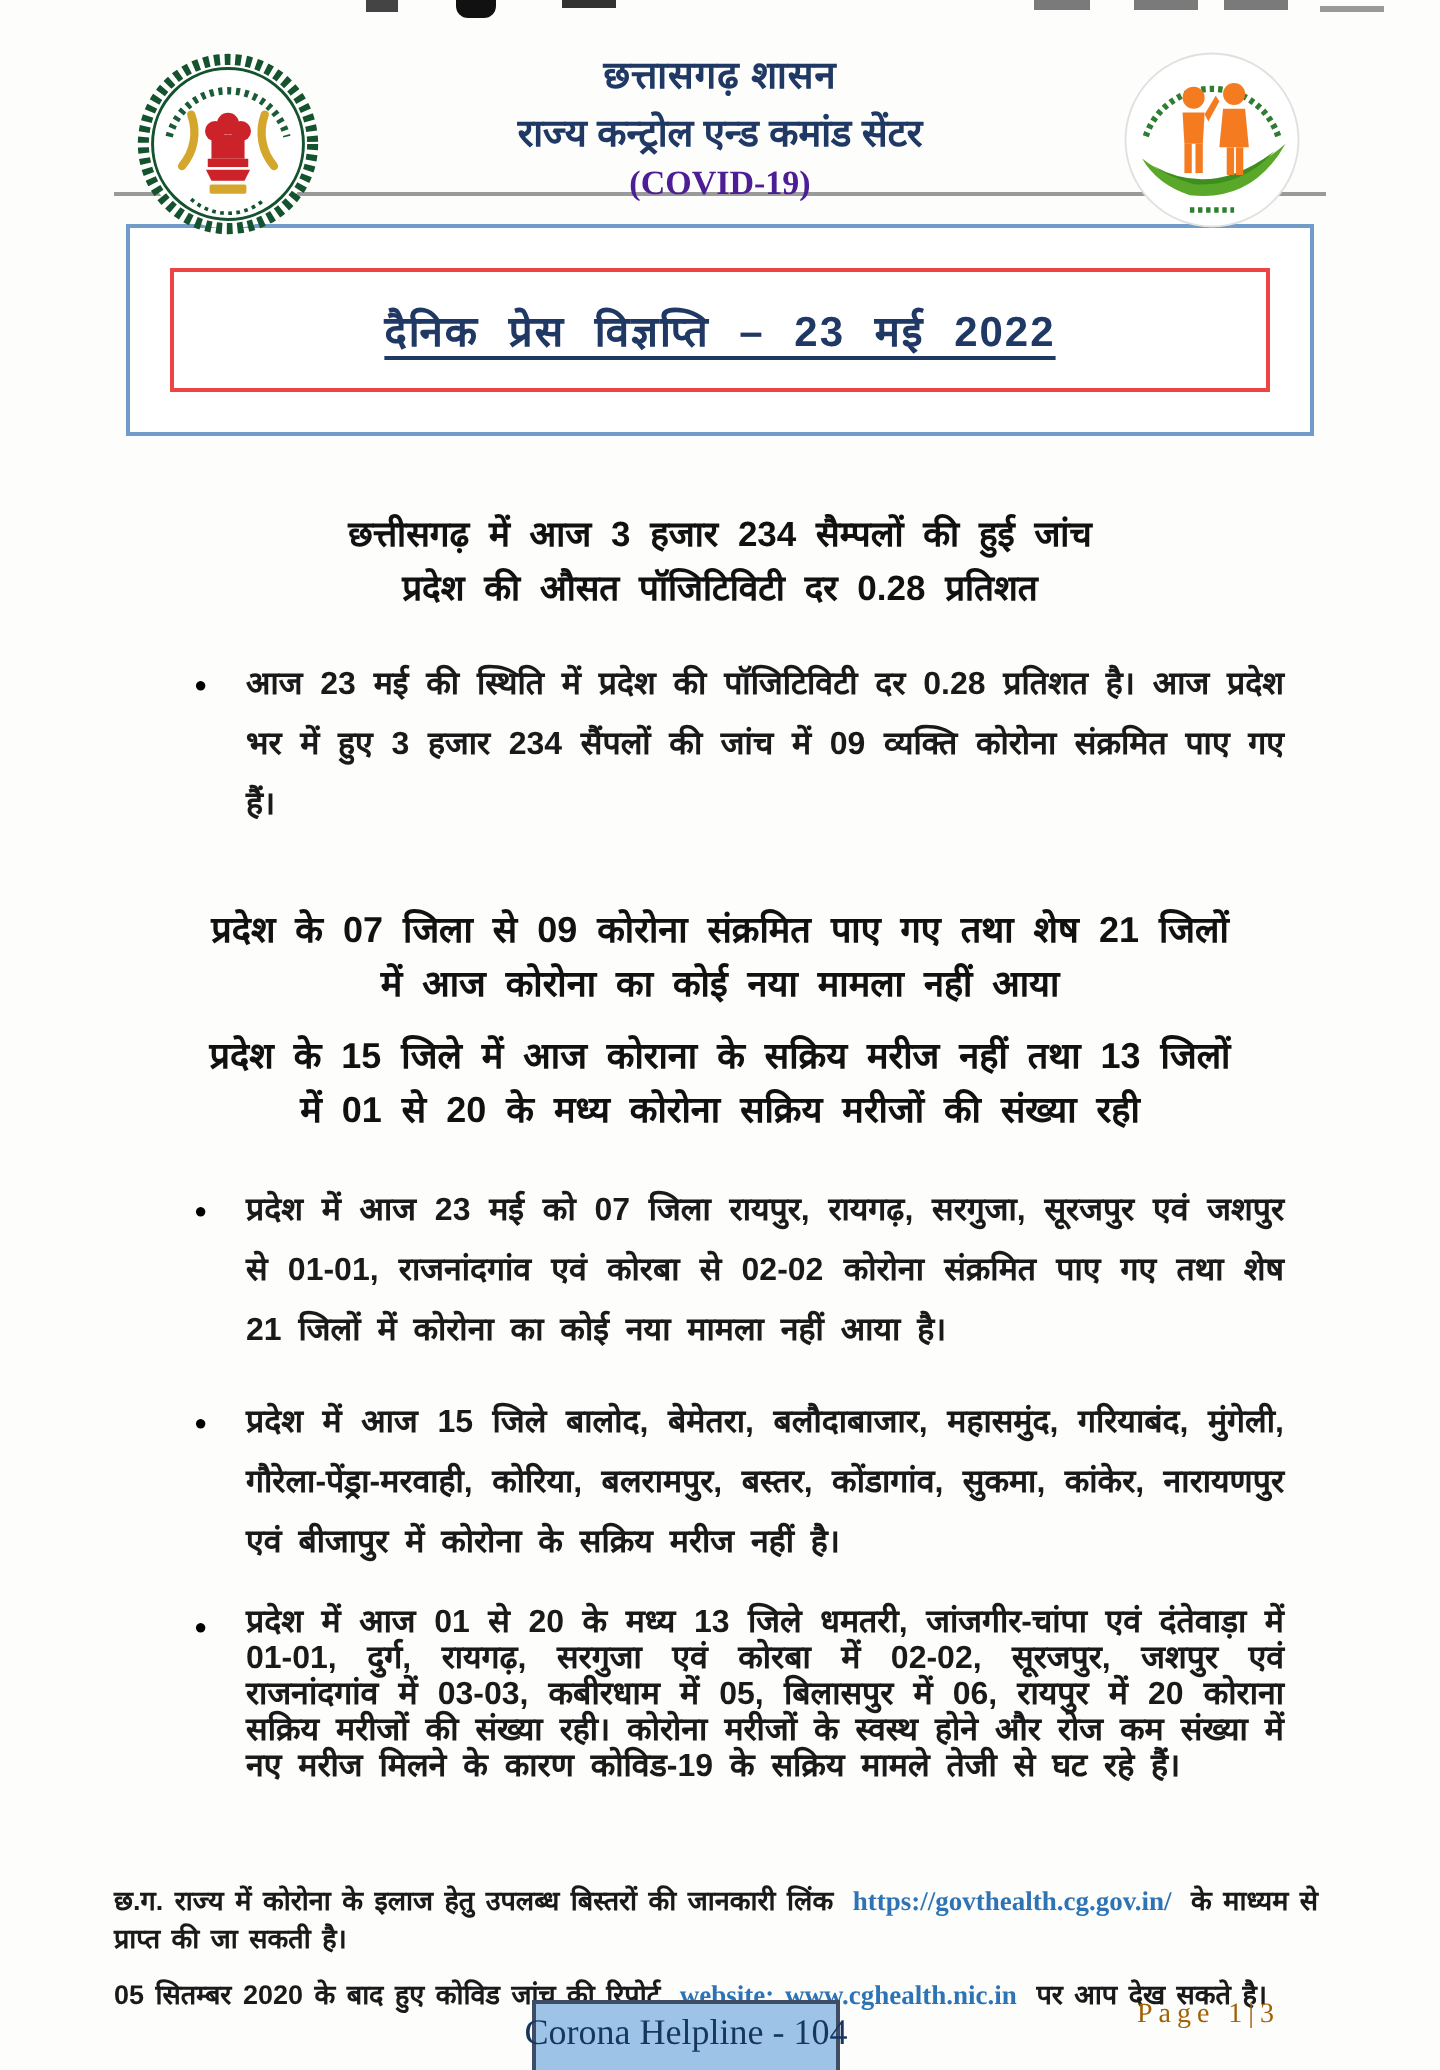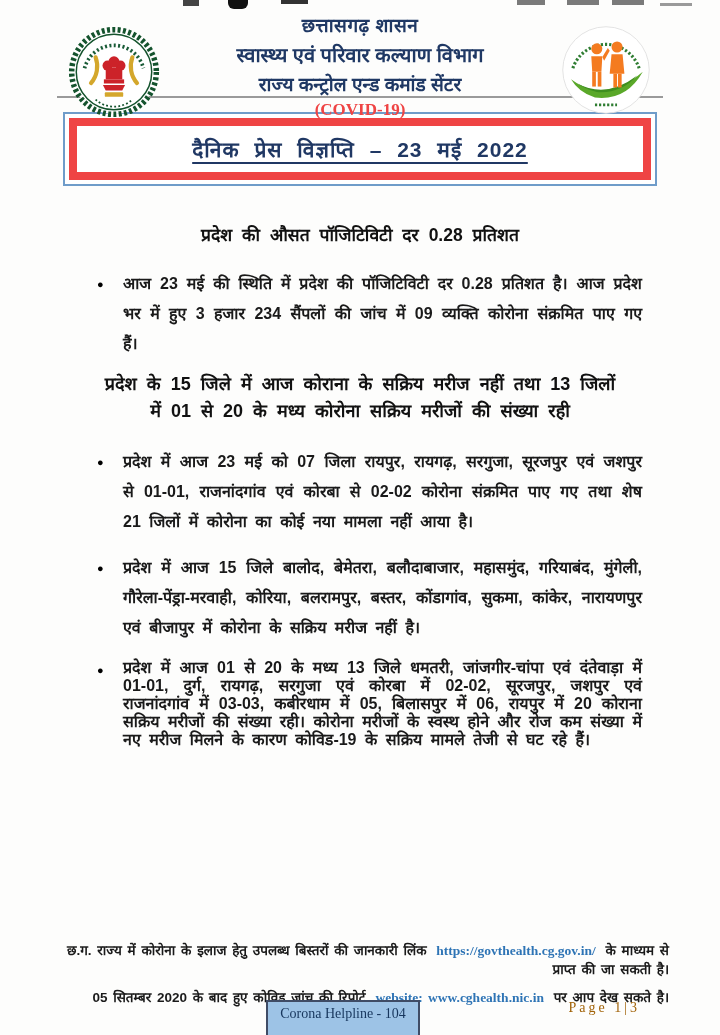--- a/index.html
+++ b/index.html
@@ -5,34 +5,34 @@
   * { margin:0; padding:0; box-sizing:border-box; }
   html,body { background:#e9e9e9; }
   body { font-family:"Liberation Sans", sans-serif; }
   .page {
     position:relative; width:720px; height:1035px; margin:0 auto;
     background:#fdfdfc; overflow:hidden; color:#1a1a1a;
   }
   
   .artifact { position:absolute; background:#444; }
   
-  .header { position:relative; padding-top:12px; height:94px; }
+  .header { position:relative; padding-top:24px; height:94px; }
   .logo { position:absolute; top:26px; width:92px; height:92px; }
   .logo-left { left:68px; }
   .logo-right { left:560px; top:24px; }
   .org-block { width:460px; margin:0 auto; text-align:center; color:#1f3864; }
   .org-l1 { font-size:19px; font-weight:700; letter-spacing:.5px; }
   .org-l2 { font-size:20px; font-weight:700; margin-top:3px; }
   .org-l3 { font-size:19px; font-weight:700; margin-top:3px; }
-  .org-l4 { font-family:"Liberation Serif", serif; font-size:17px; font-weight:700; margin-top:3px; color:#ef4444; }
+  .org-l4 { font-family:"Liberation Serif", serif; font-size:17px; font-weight:700; margin-top:3px; color:#4c1d95; }
   .divider { margin:2px 57px 0; border-top:2px solid #9a9a9a; }
   
   .title-banner { margin:14px 63px 0; border:2px solid #6f9cc9; background:#fff; }
   .title-banner-inner {
-    margin:4px; border:8px solid #ef4444; height:62px;
+    margin:20px; border:2px solid #ef4444; height:62px;
     display:flex; align-items:center; justify-content:center;
   }
   .title-text {
     color:#203864; font-size:21px; font-weight:700; letter-spacing:1px;
     word-spacing:8px; text-decoration:underline; text-underline-offset:5px;
   }
   
   .headline { text-align:center; font-weight:700; color:#111; font-size:17.5px; line-height:27px; word-spacing:5px; }
   .headline1 { margin:36px 70px 0; }
   .headline2 { margin:34px 40px 0; font-size:18px; }
@@ -44,29 +44,29 @@
     text-align:justify; text-align-last:left; word-spacing:4px; margin-bottom:12px;
   }
   ul.bullets li::before {
     content:"●"; position:absolute; left:0; top:0; font-size:11px; line-height:30px; color:#000;
   }
   ul.bullets-b { margin-top:22px; }
   ul.bullets-b li { margin-bottom:16px; }
   ul.bullets-b li.tight { line-height:18px; margin-bottom:0; }
   ul.bullets-b li.tight::before { line-height:23px; }
   
-  .footer-notes { position:absolute; left:57px; width:612px; top:941px; font-size:13.5px; font-weight:700; line-height:19px; word-spacing:2px;text-align:right; }
+  .footer-notes { position:absolute; left:57px; width:612px; top:941px; font-size:13.5px; font-weight:700; line-height:19px; word-spacing:2px; }
   .note2 { margin-top:9px; }
   .doc-link { color:#2e74b5; font-family:"Liberation Serif", serif; font-weight:700; margin:0 4px; cursor:pointer; }
   .helpline-box {
     position:absolute; left:266px; top:1000px; width:154px; height:42px;
     background:#9dc3e6; border:2px solid #3f4c66;
     display:flex; align-items:flex-start; justify-content:center;
   }
-  .helpline-text { font-family:"Liberation Serif", serif; font-size:14px; color:#17365d; margin-top:4px; white-space:nowrap; }
+  .helpline-text { font-family:"Liberation Serif", serif; font-size:18px; color:#17365d; margin-top:4px; white-space:nowrap; }
   .page-num {
     position:absolute; right:80px; top:1000px; color:#a16207;
     font-family:"Liberation Serif", serif; font-size:14px; letter-spacing:3px;
   }
 </style>
 </head>
 <body>
 
 <div class="page">
 
@@ -93,21 +93,20 @@
         <rect x="41" y="45" width="18" height="13" fill="#cc2229"></rect>
         <rect x="39" y="58" width="22" height="4.5" fill="#cc2229"></rect>
         <path d="M38,64 L62,64 L59,70 L41,70 Z" fill="#cc2229"></path>
         <rect x="40" y="72" width="20" height="5" rx="1" fill="#d4a72c"></rect>
         <path d="M30,80 A30 30 0 0 0 70,80" fill="none" stroke="#14532d" stroke-width="2" stroke-dasharray="2 2.4"></path>
       </svg>
     </div>
 
     <div class="org-block">
       <div class="org-l1">छत्तासगढ़ शासन</div>
-      <div class="org-l2">स्वास्थ्य एवं परिवार कल्याण विभाग</div>
       <div class="org-l3">राज्य कन्ट्रोल एन्ड कमांड सेंटर</div>
       <div class="org-l4">(COVID-19)</div>
     </div>
 
     <div class="logo logo-right">
       <svg viewBox="0 0 100 100" width="92" height="92">
         <circle cx="50" cy="50" r="47" fill="#ffffff" stroke="#e0e0e0" stroke-width="1"></circle>
         <path d="M14,48 A38 38 0 0 1 86,48" fill="none" stroke="#2f7d32" stroke-width="3.4" stroke-dasharray="2.4 2.2"></path>
         <path d="M12,60 Q48,88 90,52 Q72,84 38,80 Q20,74 12,60 Z" fill="#5aa829"></path>
         <path d="M18,64 Q50,82 84,56 Q66,76 40,74 Q26,70 18,64 Z" fill="#3e8e1f"></path>
@@ -127,27 +126,32 @@
 
   <div class="divider"></div>
 
   <div class="title-banner">
     <div class="title-banner-inner">
       <span class="title-text">दैनिक प्रेस विज्ञप्ति – 23 मई 2022</span>
     </div>
   </div>
 
   <div class="headline headline1">
+    <div>छत्तीसगढ़ में आज 3 हजार 234 सैम्पलों की हुई जांच</div>
     <div>प्रदेश की औसत पॉजिटिविटी दर 0.28 प्रतिशत</div>
   </div>
 
   <ul class="bullets">
     <li>आज 23 मई की स्थिति में प्रदेश की पॉजिटिविटी दर 0.28 प्रतिशत है। आज प्रदेश भर में हुए 3 हजार 234 सैंपलों की जांच में 09 व्यक्ति कोरोना संक्रमित पाए गए हैं।</li>
   </ul>
 
+  <div class="headline headline2">
+    <div>प्रदेश के 07 जिला से 09 कोरोना संक्रमित पाए गए तथा शेष 21 जिलों</div>
+    <div>में आज कोरोना का कोई नया मामला नहीं आया</div>
+  </div>
 
   <div class="headline headline3">
     <div>प्रदेश के 15 जिले में आज कोराना के सक्रिय मरीज नहीं तथा 13 जिलों</div>
     <div>में 01 से 20 के मध्य कोरोना सक्रिय मरीजों की संख्या रही</div>
   </div>
 
   <ul class="bullets bullets-b">
     <li>प्रदेश में आज 23 मई को 07 जिला रायपुर, रायगढ़, सरगुजा, सूरजपुर एवं जशपुर से 01-01, राजनांदगांव एवं कोरबा से 02-02 कोरोना संक्रमित पाए गए तथा शेष 21 जिलों में कोरोना का कोई नया मामला नहीं आया है।</li>
     <li>प्रदेश में आज 15 जिले बालोद, बेमेतरा, बलौदाबाजार, महासमुंद, गरियाबंद, मुंगेली, गौरेला-पेंड्रा-मरवाही, कोरिया, बलरामपुर, बस्तर, कोंडागांव, सुकमा, कांकेर, नारायणपुर एवं बीजापुर में कोरोना के सक्रिय मरीज नहीं है।</li>
     <li class="tight">प्रदेश में आज 01 से 20 के मध्य 13 जिले धमतरी, जांजगीर-चांपा एवं दंतेवाड़ा में 01-01, दुर्ग, रायगढ़, सरगुजा एवं कोरबा में 02-02, सूरजपुर, जशपुर एवं राजनांदगांव में 03-03, कबीरधाम में 05, बिलासपुर में 06, रायपुर में 20 कोराना सक्रिय मरीजों की संख्या रही। कोरोना मरीजों के स्वस्थ होने और रोज कम संख्या में नए मरीज मिलने के कारण कोविड-19 के सक्रिय मामले तेजी से घट रहे हैं।</li>

